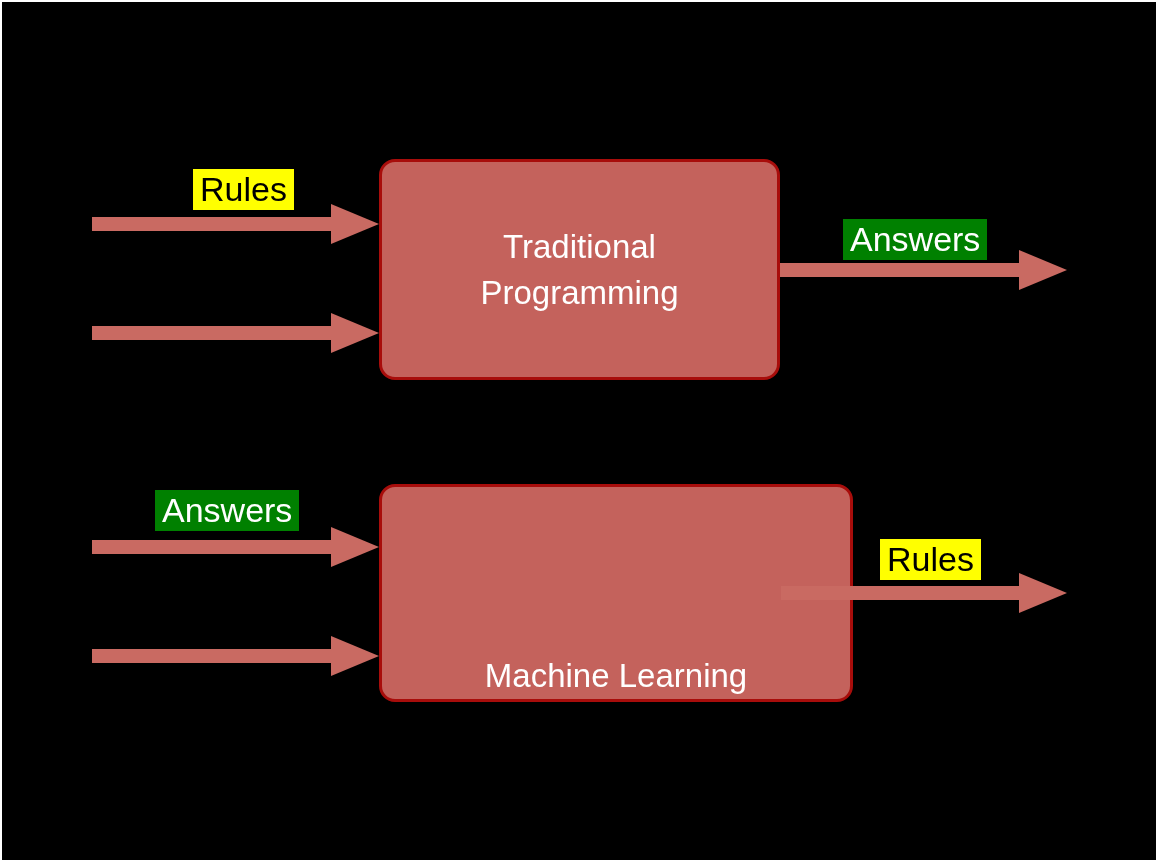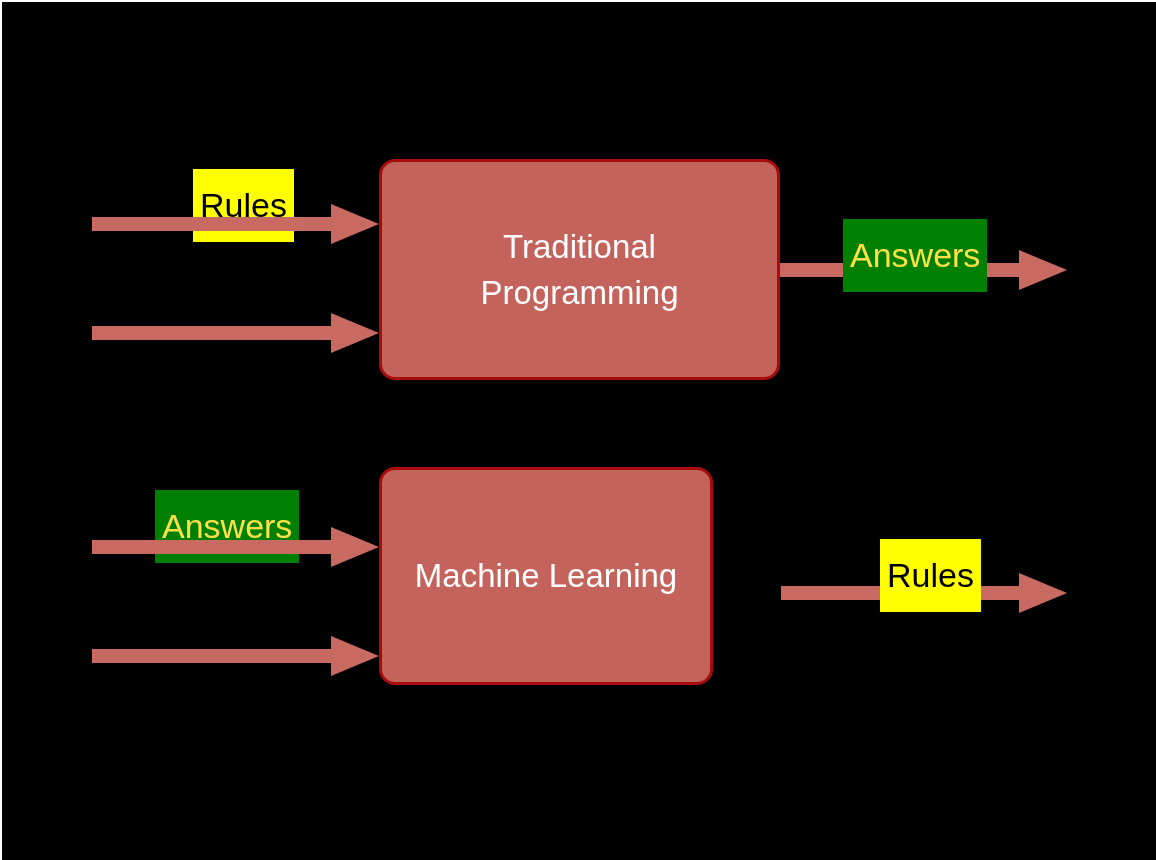--- a/index.html
+++ b/index.html
@@ -37,25 +37,25 @@
     border-top:20px solid transparent;
     border-bottom:20px solid transparent;
     border-left:48px solid #c96a62;
   }
 
   .tag{
     position:absolute;
     font-size:34px;
     line-height:41px;
     height:41px;
-    padding:16px 7px;
+    padding:0 7px;
     white-space:nowrap;
   }
   .tag.yellow{background:#ffff00;color:#000000;}
-  .tag.green{background:#008000;color:#fde047;}
+  .tag.green{background:#008000;color:#ffffff;}
 </style>
 </head>
 <body>
 
 <div class="canvas">
   <div class="frame-top"></div>
   <div class="frame-left"></div>
 
   <div class="tag yellow" style="left:193px;top:169px;">Rules</div>
 
@@ -86,21 +86,21 @@
   <div class="arrow" style="left:92px;top:527px;width:287px;">
     <div class="shaft"></div>
     <div class="head"></div>
   </div>
 
   <div class="arrow" style="left:92px;top:636px;width:287px;">
     <div class="shaft"></div>
     <div class="head"></div>
   </div>
 
-  <div class="box" style="left:379px;top:467px;width:334px;height:218px;">
+  <div class="box" style="left:379px;top:484px;width:474px;height:218px;align-items:flex-end;">
     <span>Machine Learning</span>
   </div>
 
   <div class="arrow" style="left:781px;top:573px;width:286px;">
     <div class="shaft"></div>
     <div class="head"></div>
   </div>
 
   <div class="tag yellow" style="left:880px;top:539px;">Rules</div>
 </div>

